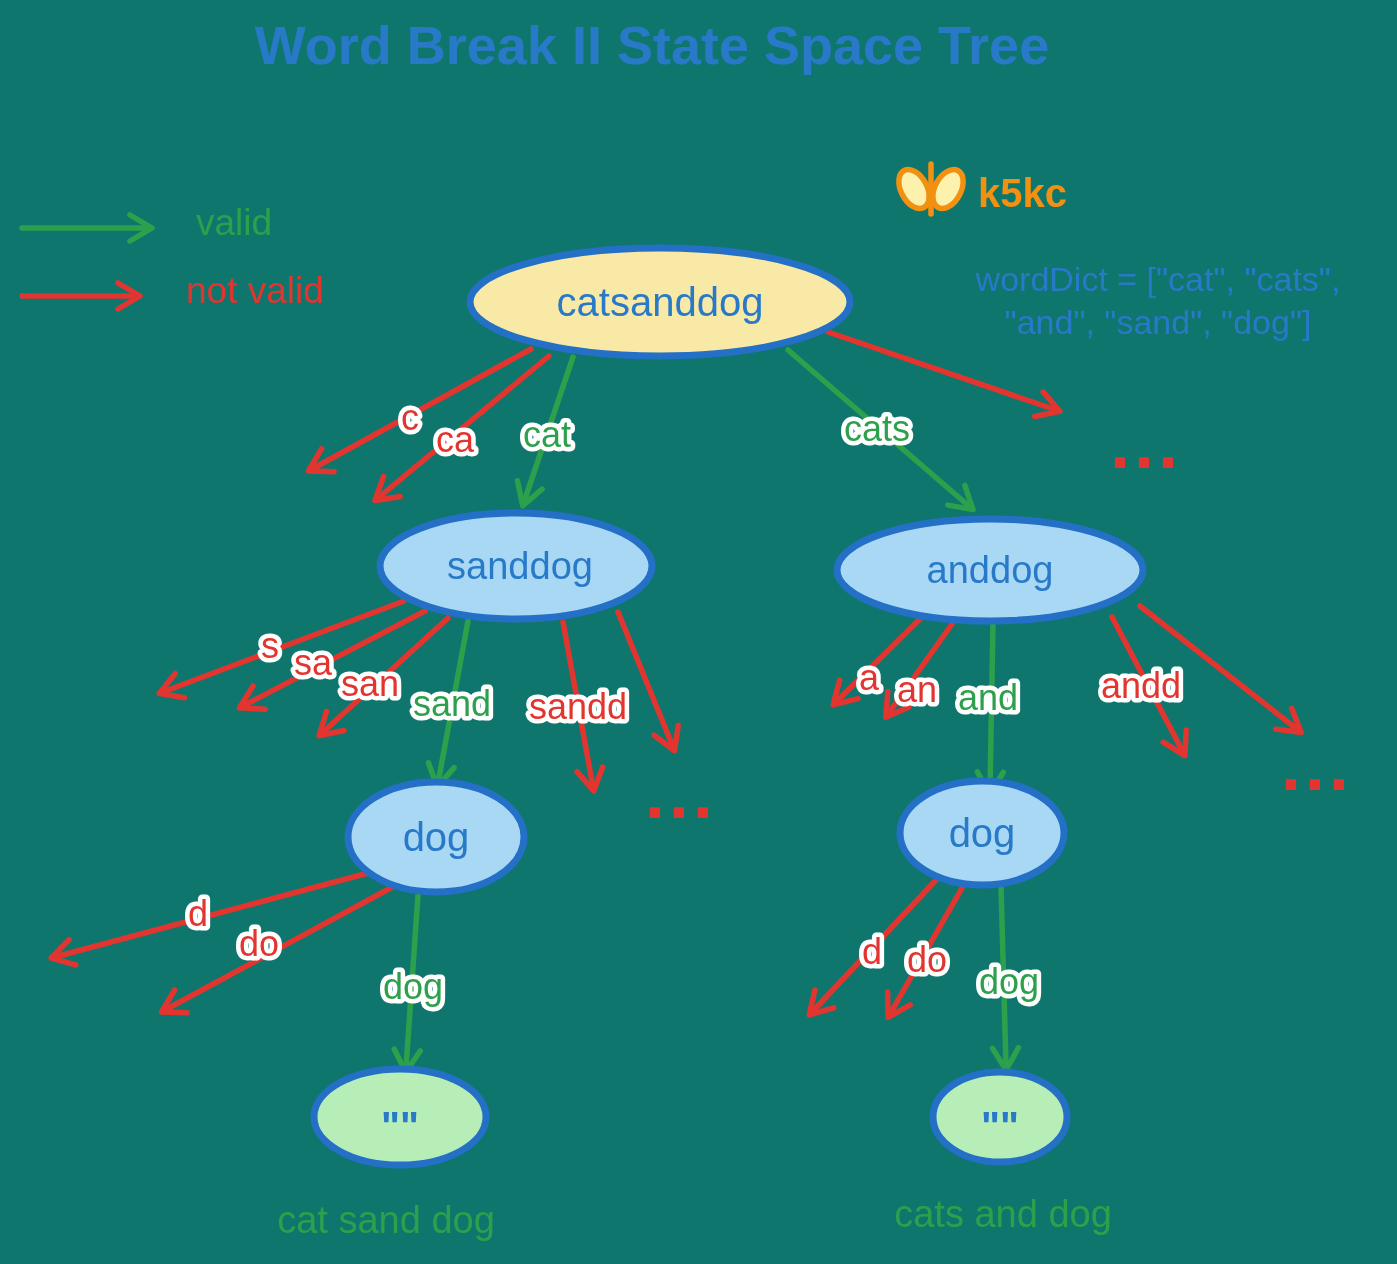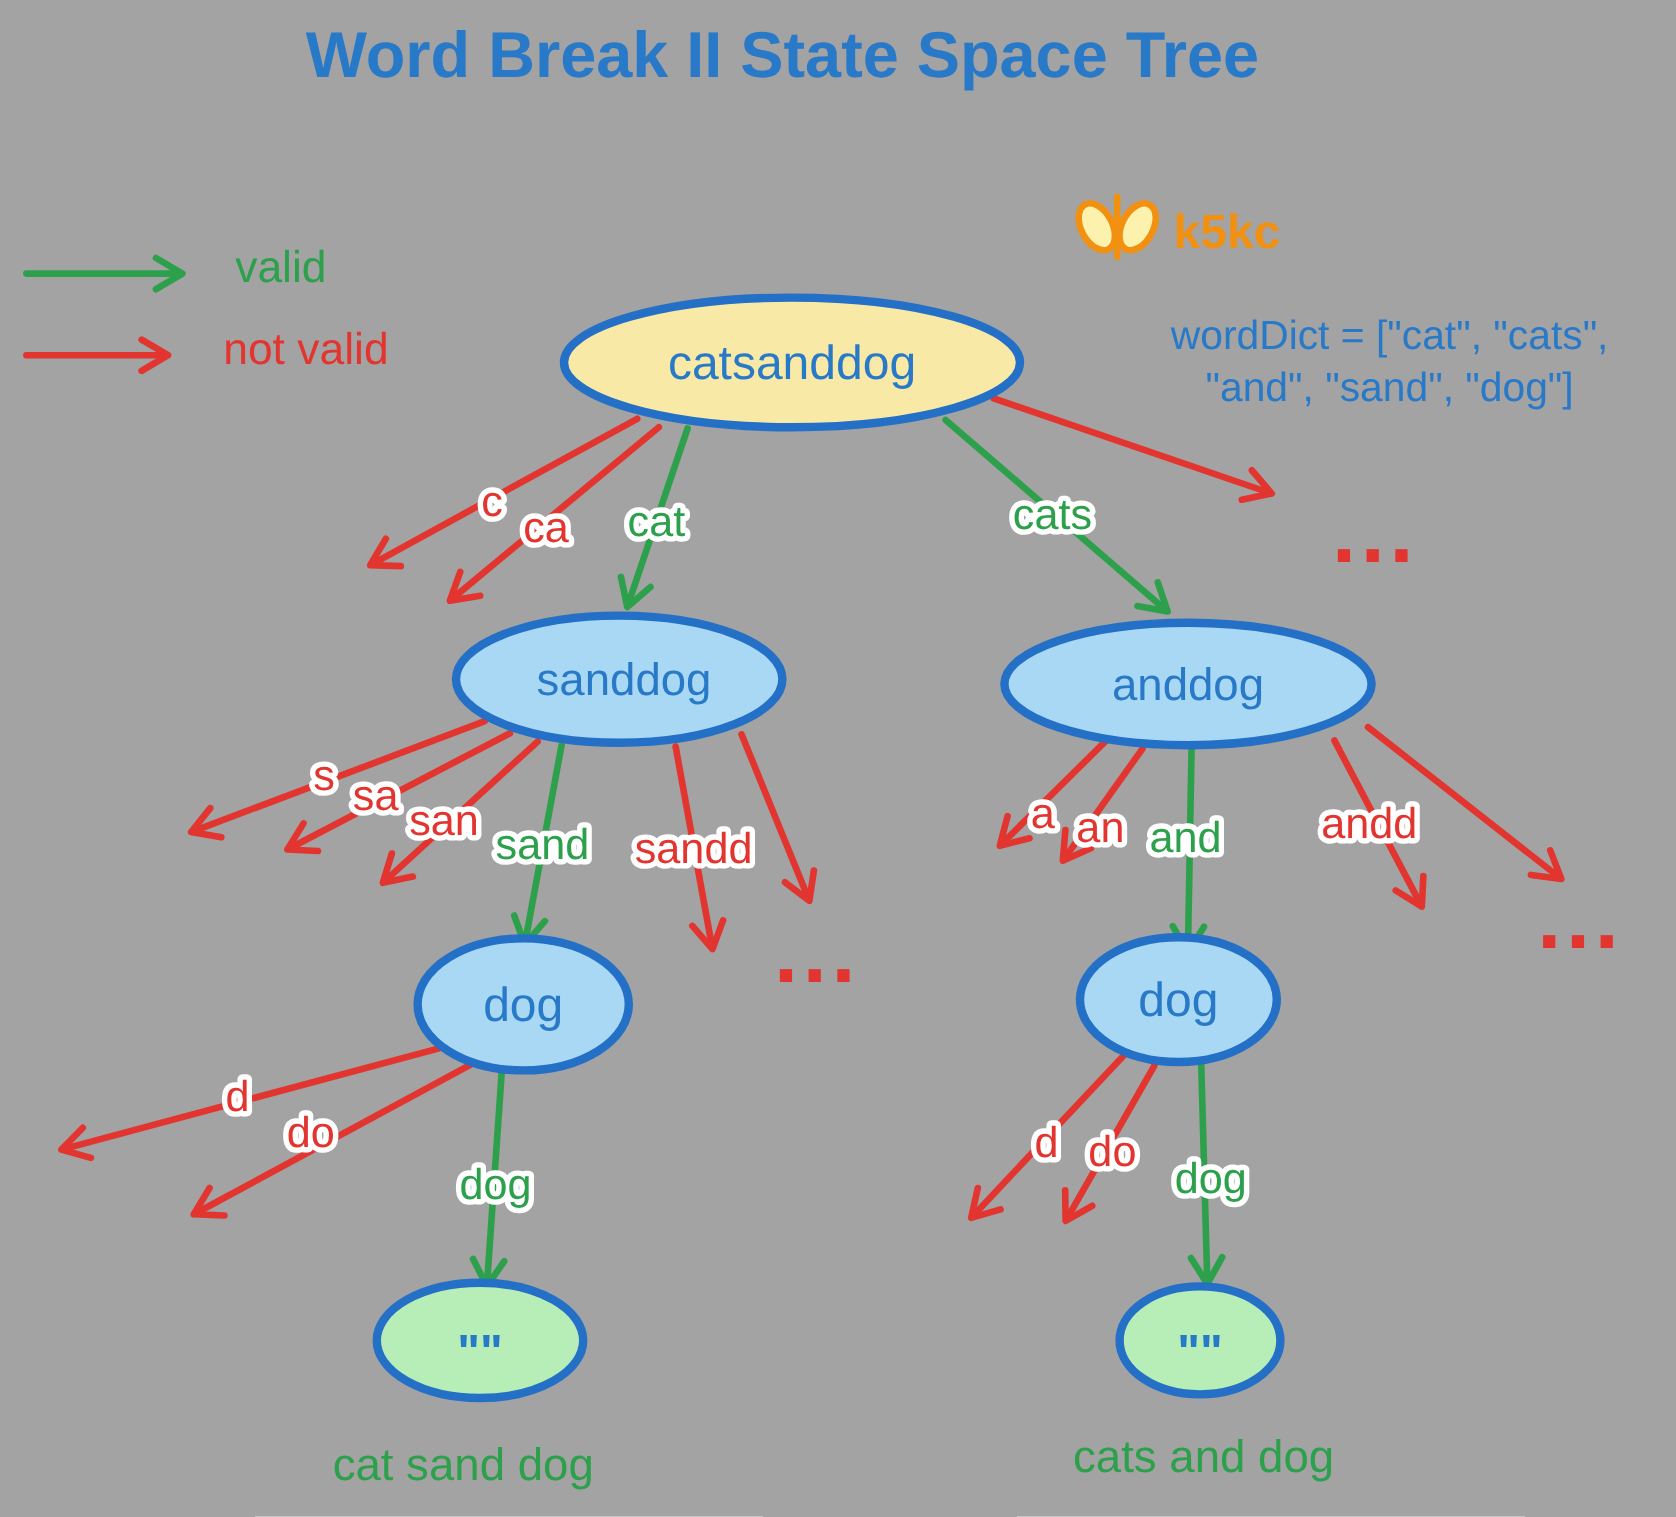--- a/index.html
+++ b/index.html
@@ -1,16 +1,16 @@
 <!DOCTYPE html>
 <html><head>
 <meta charset="utf-8">
 <style>
   html,body { margin:0; padding:0; background:#ffffff; }
-  .canvas { position:relative; width:1397px; height:1264px; background:#a3a3a3; overflow:hidden; }
+  .canvas { position:relative; width:1397px; height:1264px; background:#0f766e; overflow:hidden; }
   svg { display:block; }
   text { font-family:"Liberation Sans", sans-serif; }
   .title-text { fill:#2979C9; font-size:54px; font-weight:bold; text-anchor:middle; }
   .worddict { fill:#2979C9; font-size:34px; text-anchor:middle; }
   .edge { fill:none; stroke-width:5.5; stroke-linecap:round; }
   .edge.red { stroke:#E23530; marker-end:url(#head-red); }
   .edge.green { stroke:#2DA04C; marker-end:url(#head-green); }
   .node { stroke:#2470C6; stroke-width:7; }
   .node.yellow { fill:#F8E9A6; }
   .node.bluefill { fill:#A9D8F4; }

